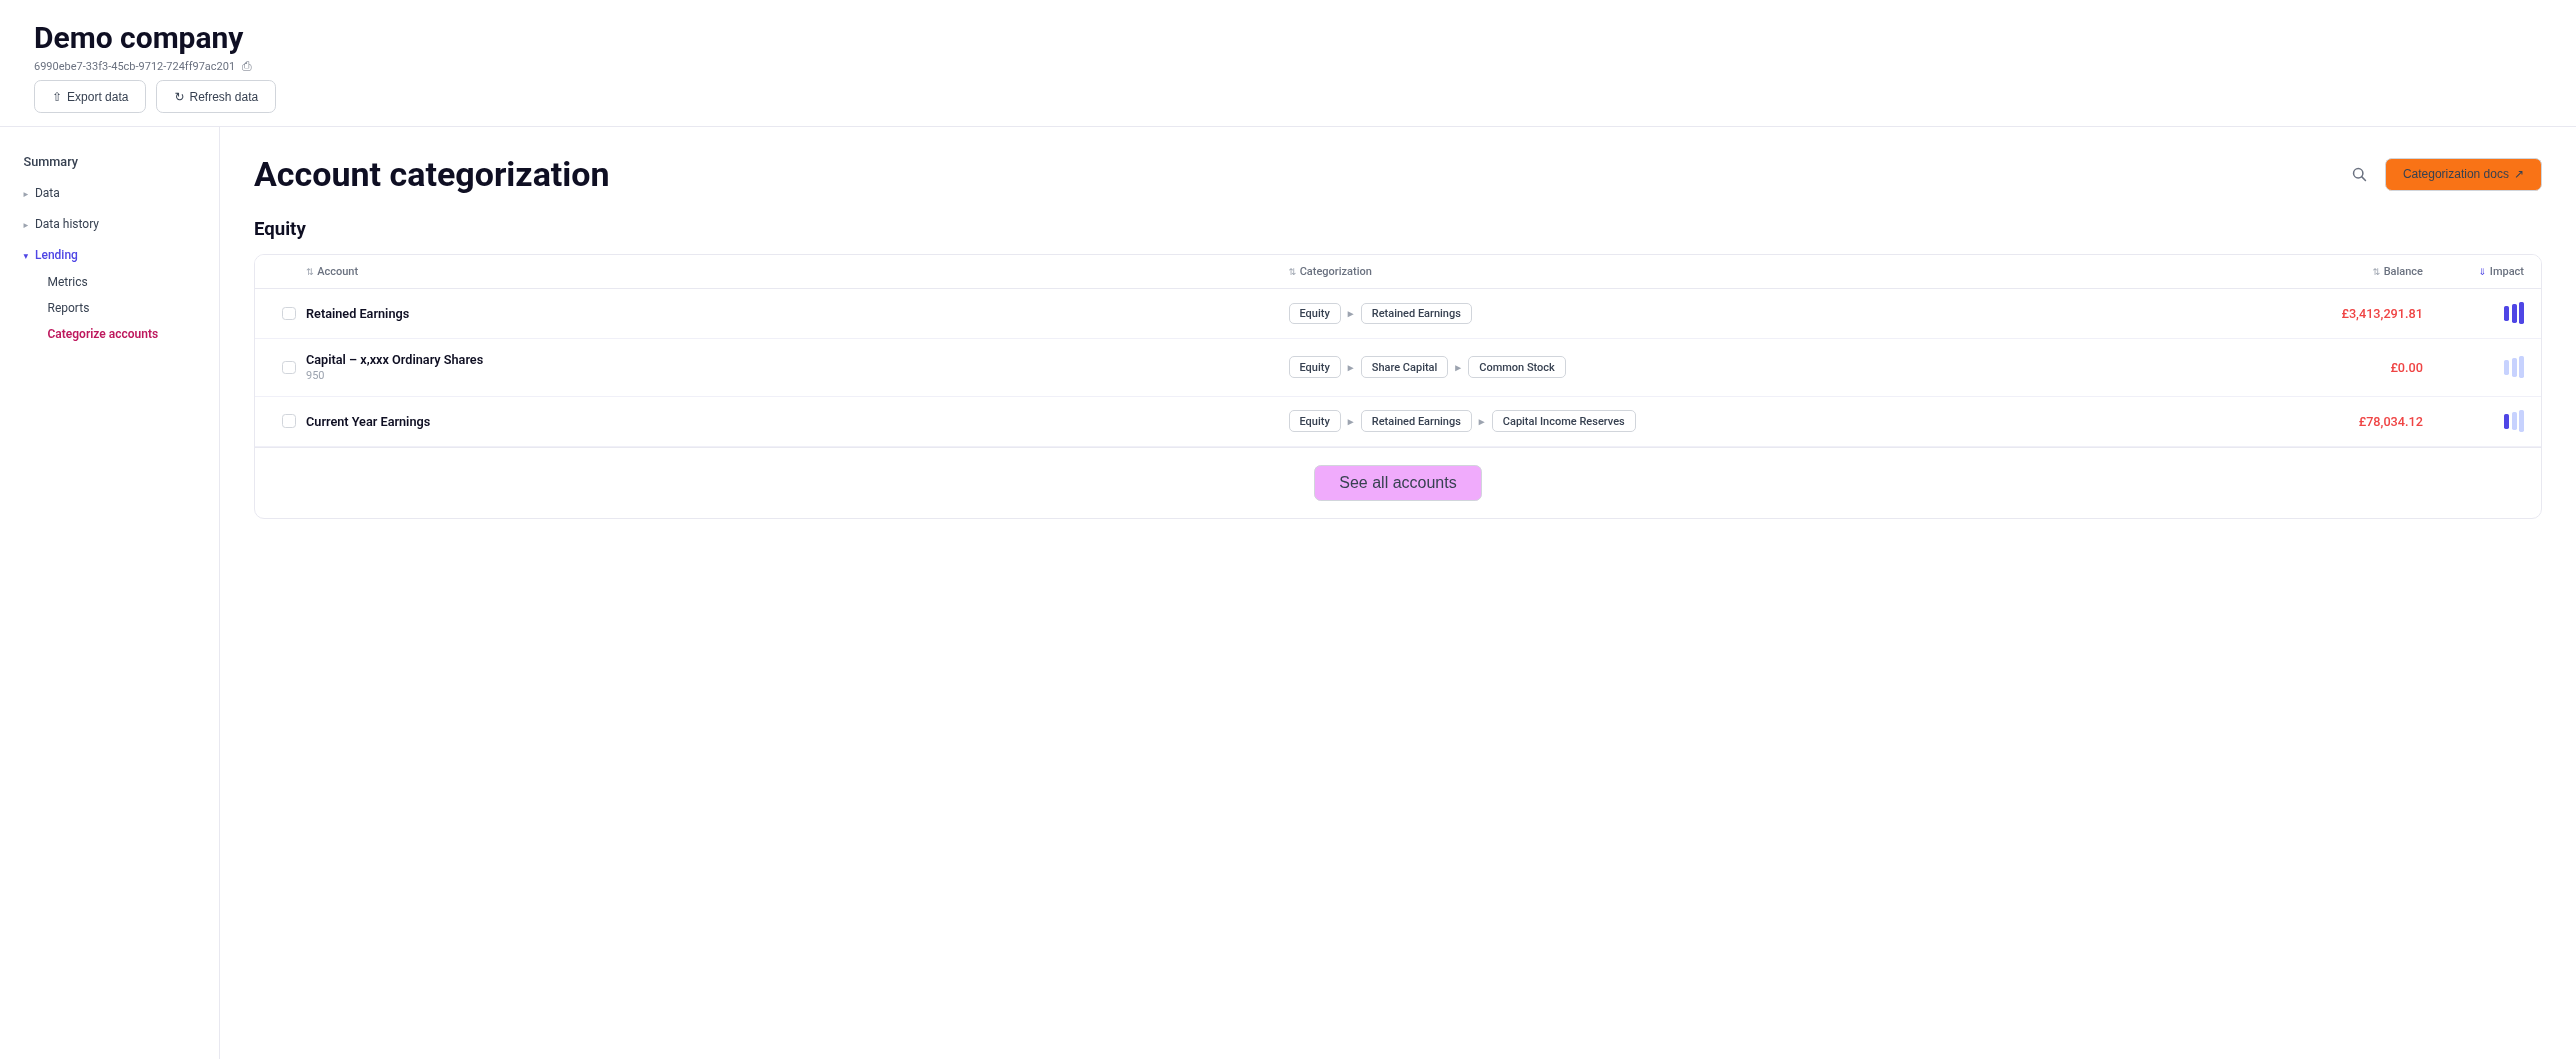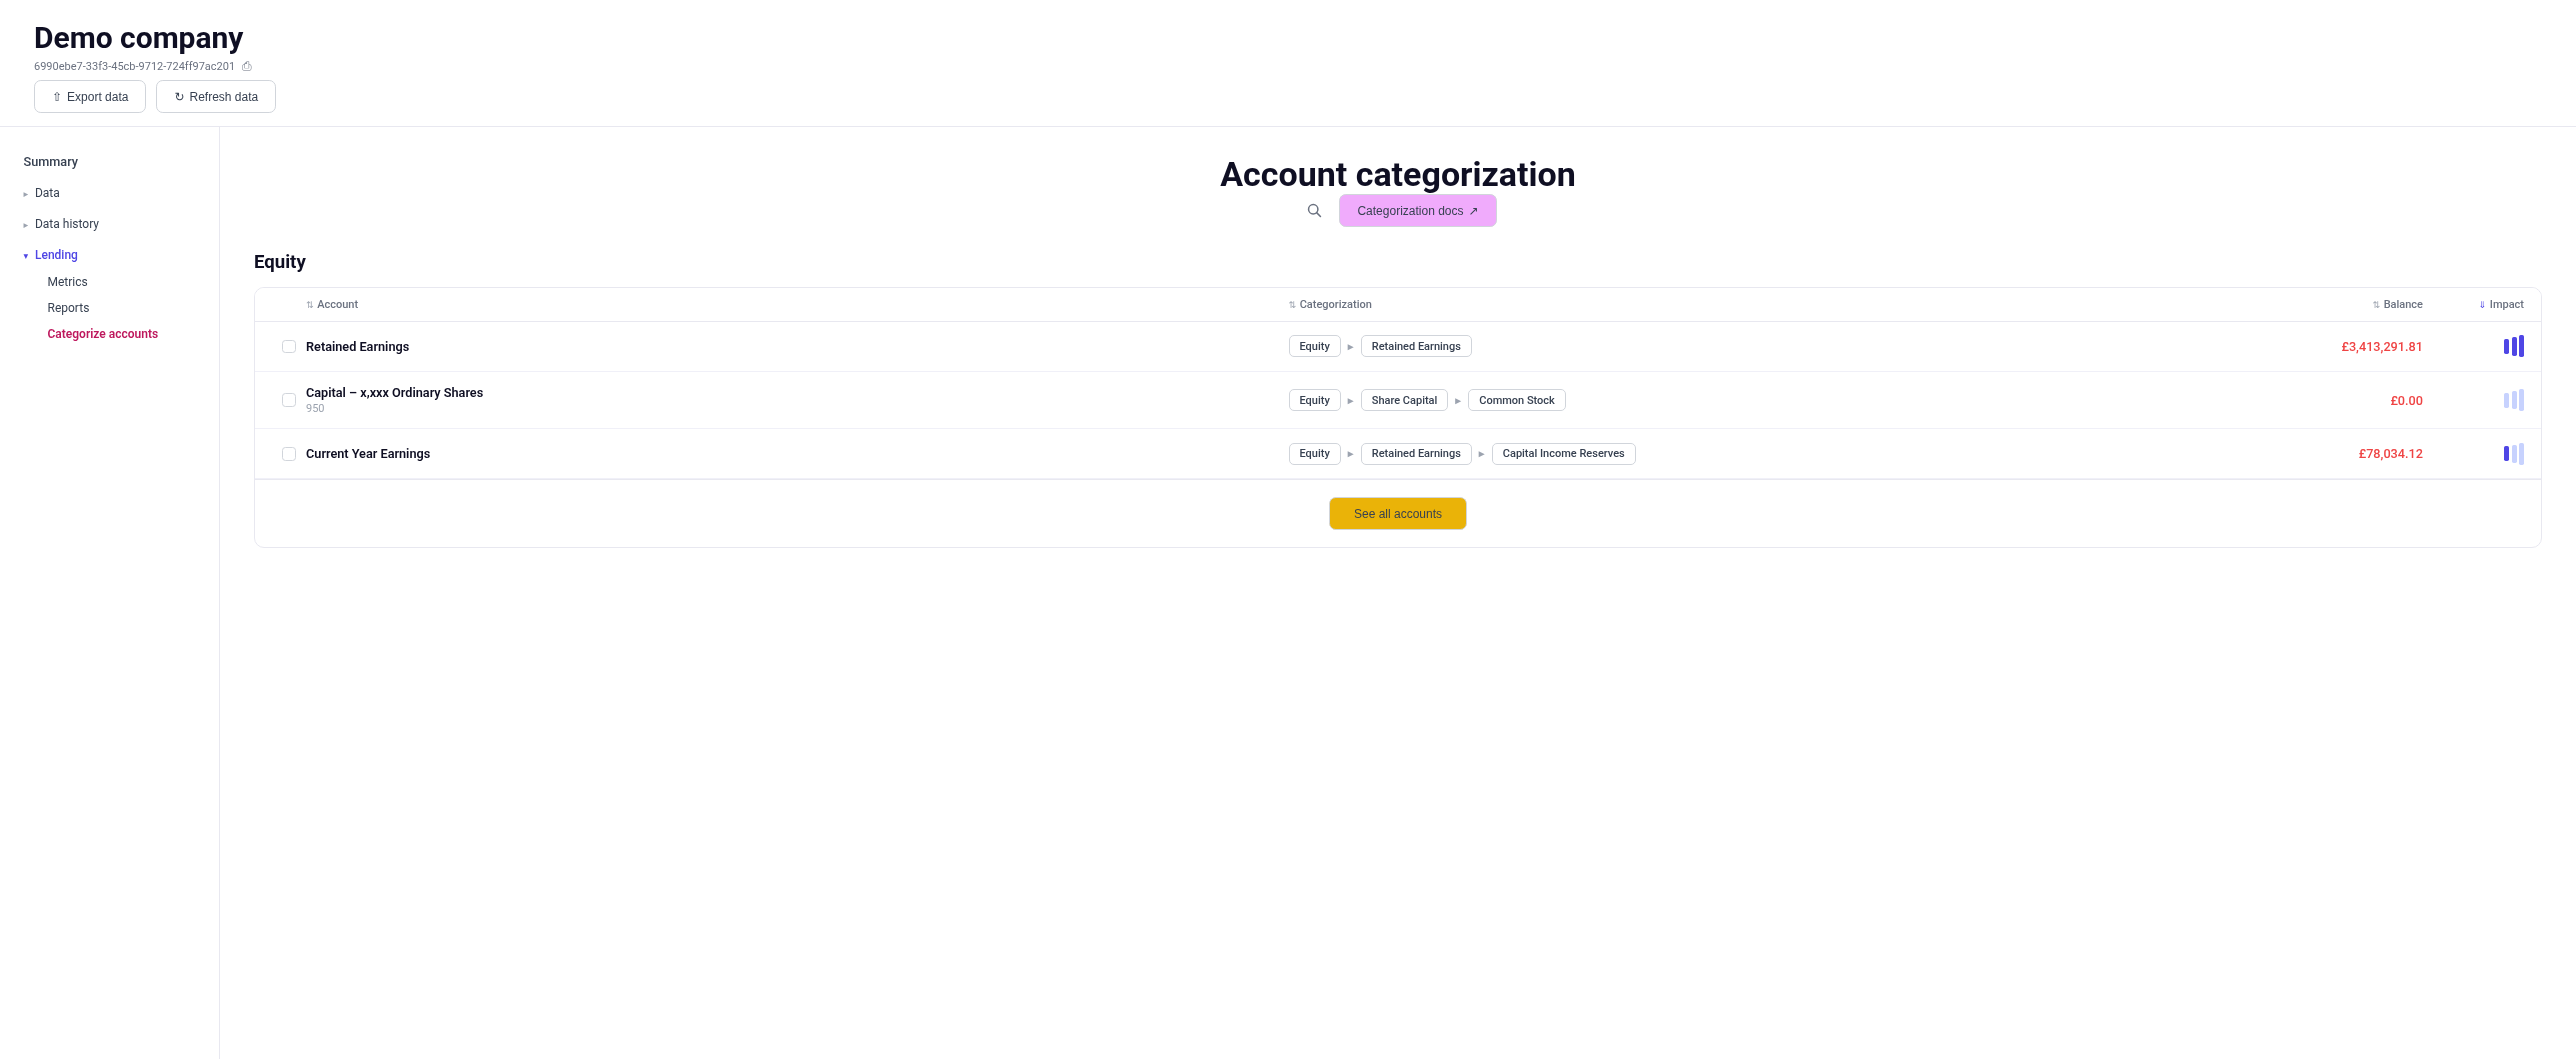--- a/index.html
+++ b/index.html
@@ -108,21 +108,20 @@
     .content {
       flex: 1;
       padding: 27px 34px;
     }
 
     .content-header {
       display: flex;
       align-items: center;
       justify-content: space-between;
       margin-bottom: 24px;
-      flex-direction: column;
     }
     .page-title {
       font-size: 34px;
       font-weight: 700;
       color: #0f0f23;
     }
     .content-header-actions {
       display: flex;
       align-items: center;
       gap: 10px;
@@ -137,21 +136,21 @@
       color: #6b7280;
       font-size: 15px;
     }
     .docs-btn {
       display: flex;
       align-items: center;
       gap: 5px;
       padding: 8.4px 17px;
       border: 1.3px solid #d1d5db;
       border-radius: 6.8px;
-      background: #f0abfc;
+      background: #f97316;
       font-size: 12px;
       font-weight: 500;
       color: #374151;
       cursor: pointer;
     }
 
     .section-title {
       font-size: 18.6px;
       font-weight: 700;
       color: #0f0f23;
@@ -264,22 +263,22 @@
     .see-all-row {
       display: flex;
       justify-content: center;
       padding: 17px;
       border-top: 1.3px solid #e8e8f0;
     }
     .see-all-btn {
       padding: 8.4px 24px;
       border: 1.3px solid #d1d5db;
       border-radius: 6.8px;
-      background: #eab308;
-      font-size: 12px;
+      background: #f0abfc;
+      font-size: 16px;
       font-weight: 500;
       color: #374151;
       cursor: pointer;
     }
   </style>
 </head>
 <body>
 
 <div class="top-header">
   <div>

